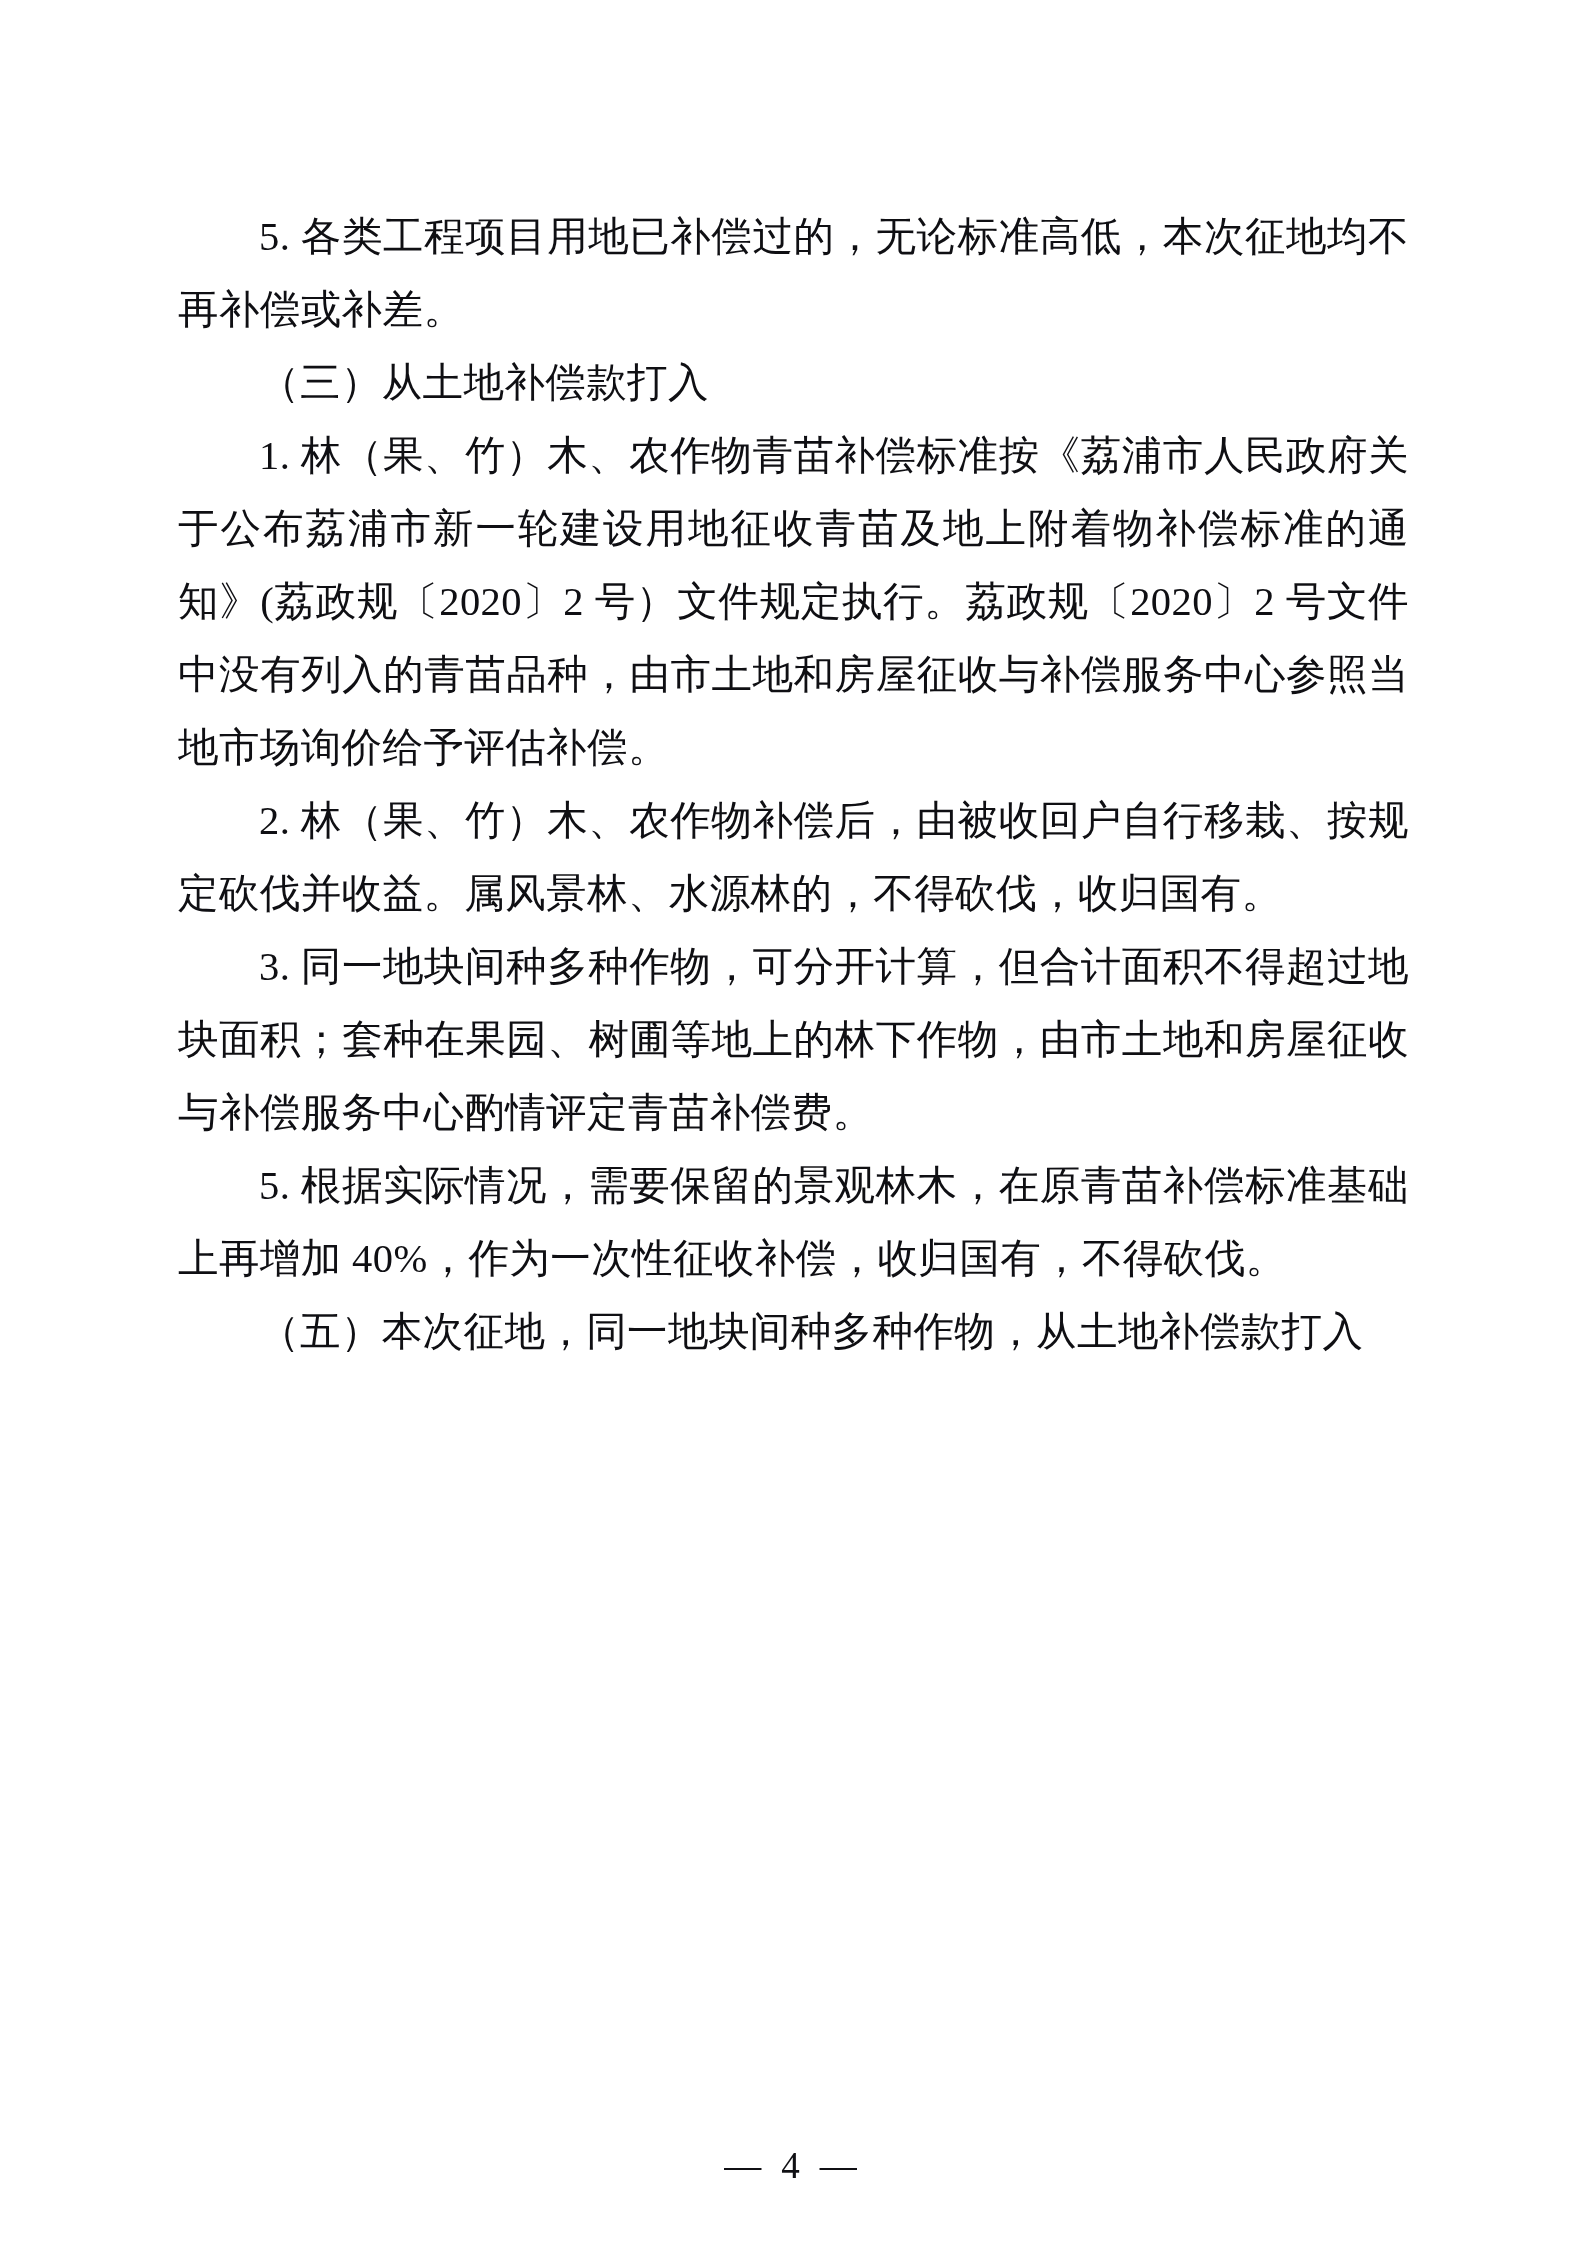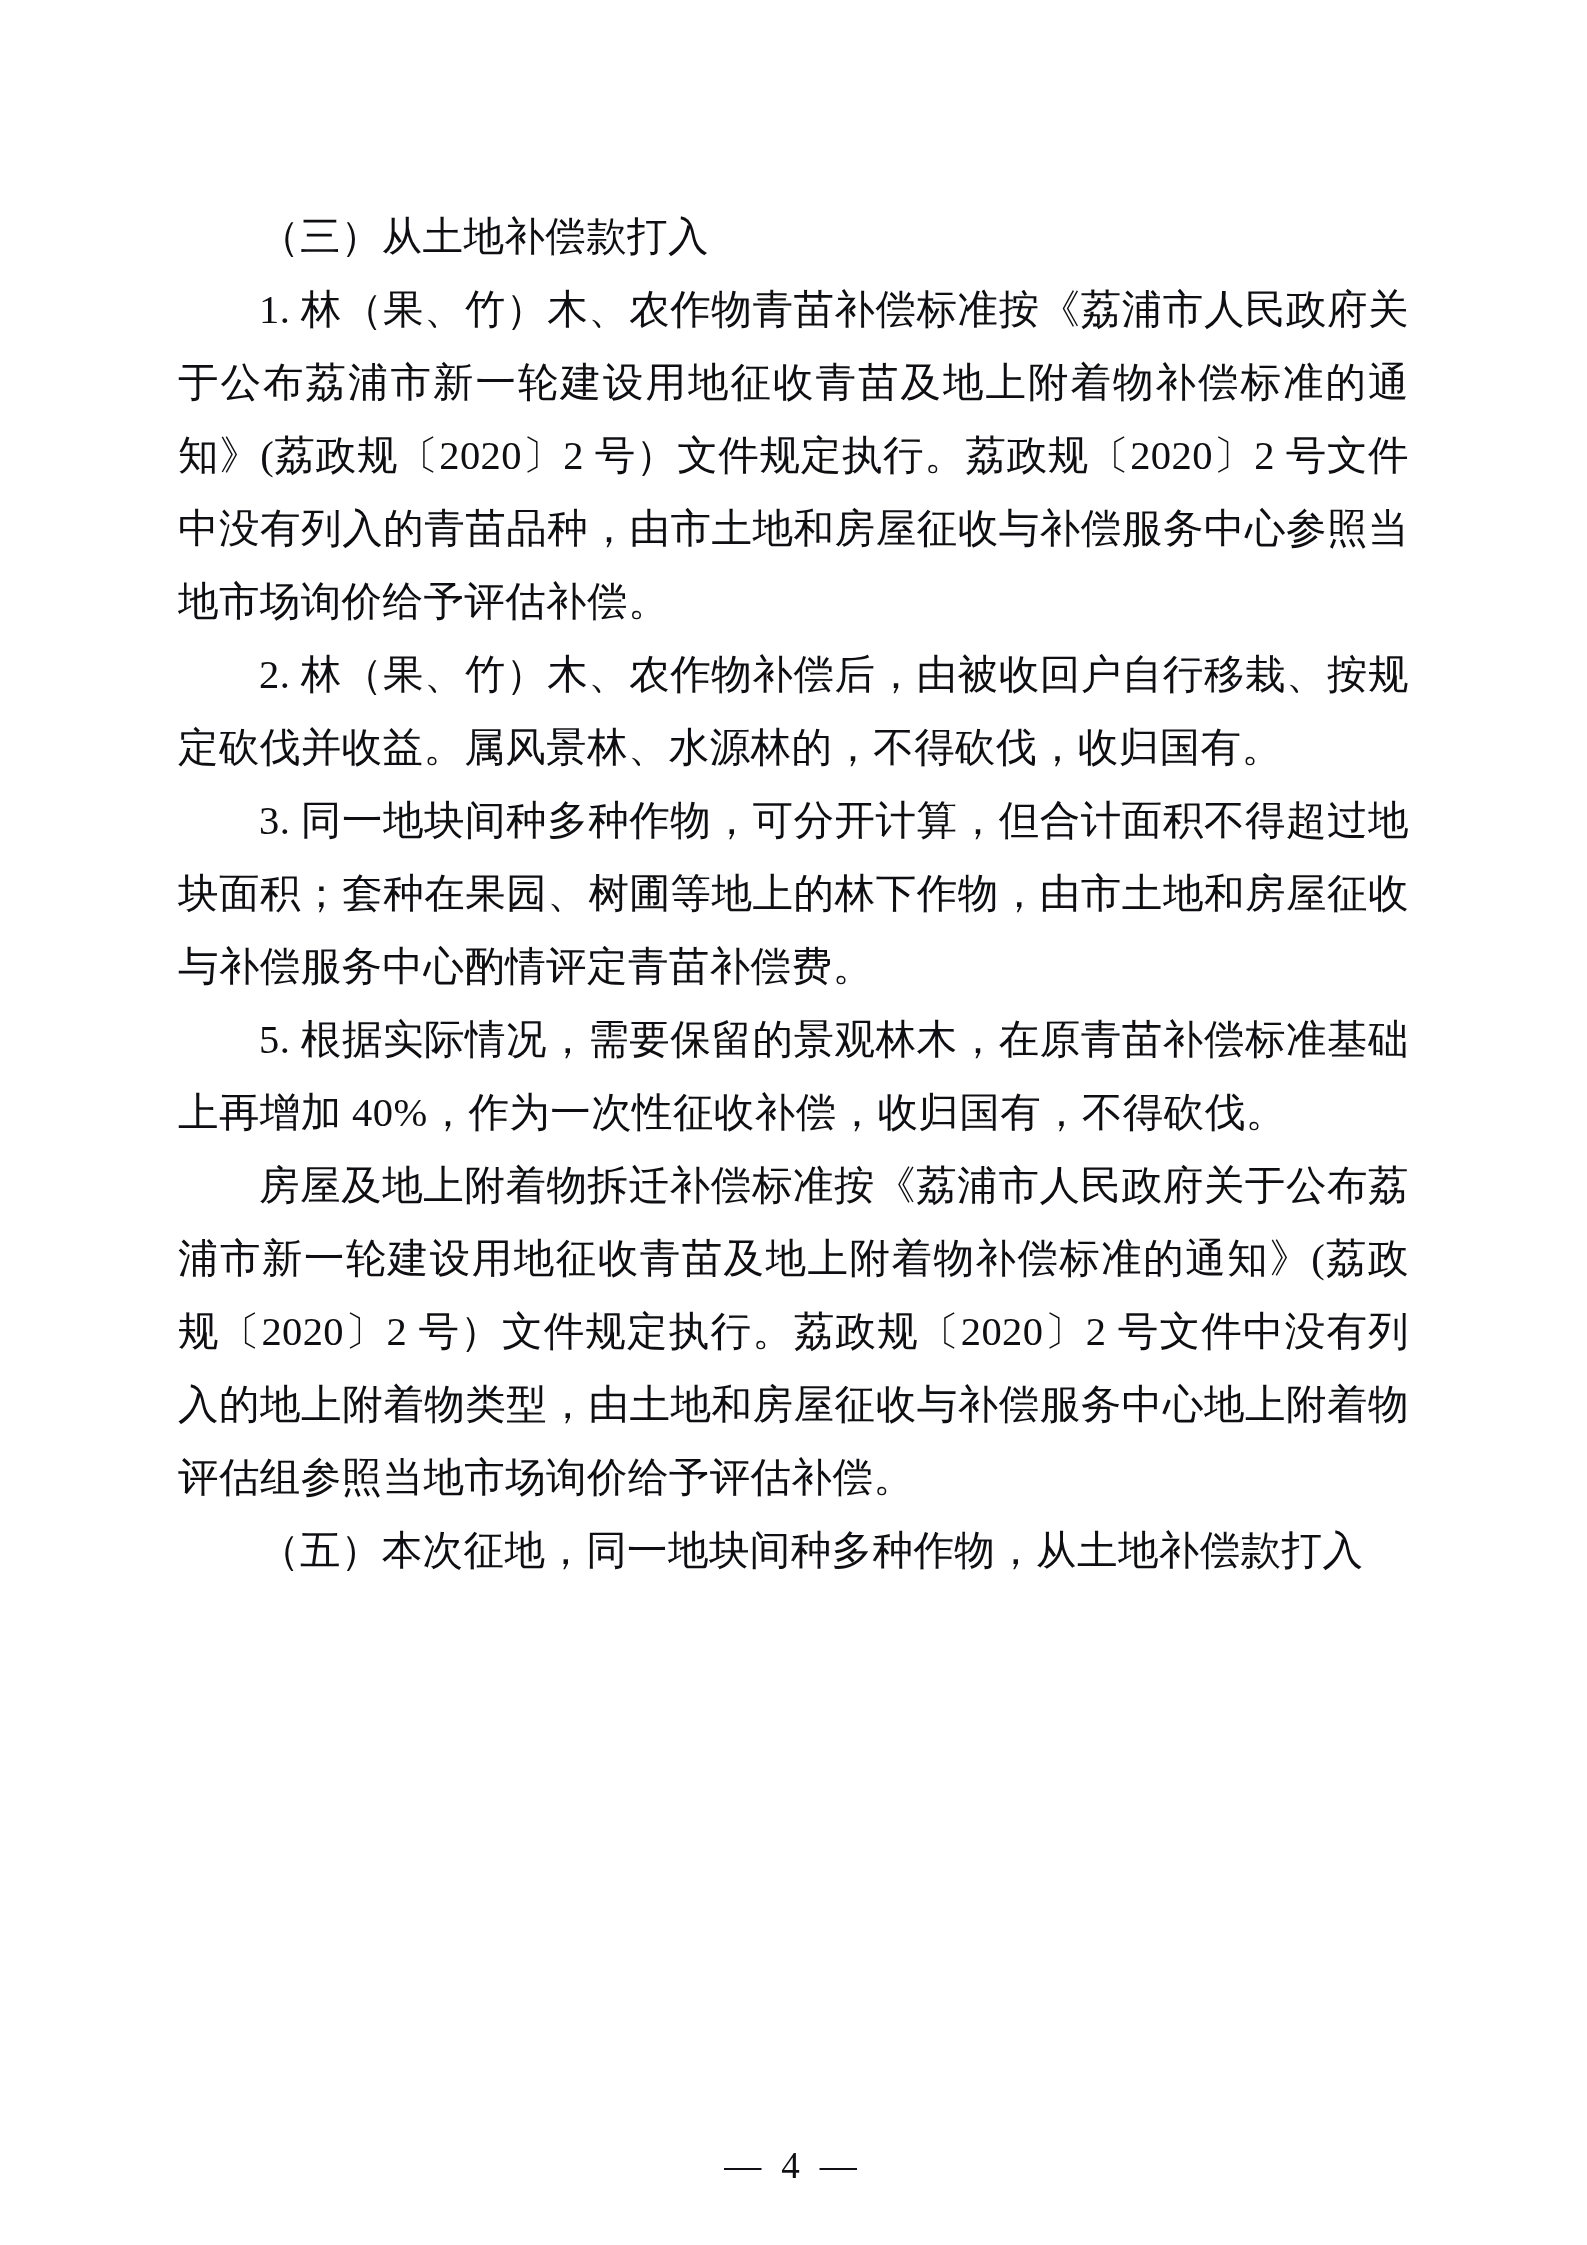--- a/index.html
+++ b/index.html
@@ -55,25 +55,25 @@
   
   .doc-body .para {
     word-break: break-all;
   }
 </style>
 </head>
 <body>
 
 <div class="page">
   <div class="doc-body">
+    <p class="para">5. 各类工程项目用地已补偿过的，无论标准高低，本次征地均不再补偿或补差。</p>
     <p class="para">（三）从土地补偿款打入</p>
     <p class="para">1. 林（果、竹）木、农作物青苗补偿标准按《荔浦市人民政府关于公布荔浦市新一轮建设用地征收青苗及地上附着物补偿标准的通知》(荔政规〔2020〕2 号）文件规定执行。荔政规〔2020〕2 号文件中没有列入的青苗品种，由市土地和房屋征收与补偿服务中心参照当地市场询价给予评估补偿。</p>
     <p class="para">2. 林（果、竹）木、农作物补偿后，由被收回户自行移栽、按规定砍伐并收益。属风景林、水源林的，不得砍伐，收归国有。</p>
     <p class="para">3. 同一地块间种多种作物，可分开计算，但合计面积不得超过地块面积；套种在果园、树圃等地上的林下作物，由市土地和房屋征收与补偿服务中心酌情评定青苗补偿费。</p>
     <p class="para">5. 根据实际情况，需要保留的景观林木，在原青苗补偿标准基础上再增加 40%，作为一次性征收补偿，收归国有，不得砍伐。</p>
-    <p class="para">房屋及地上附着物拆迁补偿标准按《荔浦市人民政府关于公布荔浦市新一轮建设用地征收青苗及地上附着物补偿标准的通知》(荔政规〔2020〕2 号）文件规定执行。荔政规〔2020〕2 号文件中没有列入的地上附着物类型，由土地和房屋征收与补偿服务中心地上附着物评估组参照当地市场询价给予评估补偿。</p>
     <p class="para">（五）本次征地，同一地块间种多种作物，从土地补偿款打入</p>
   </div>
 
   <div class="page-number">
     <span class="dash">—</span><span>4</span><span class="dash">—</span>
   </div>
 </div>
 
 </body></html>

